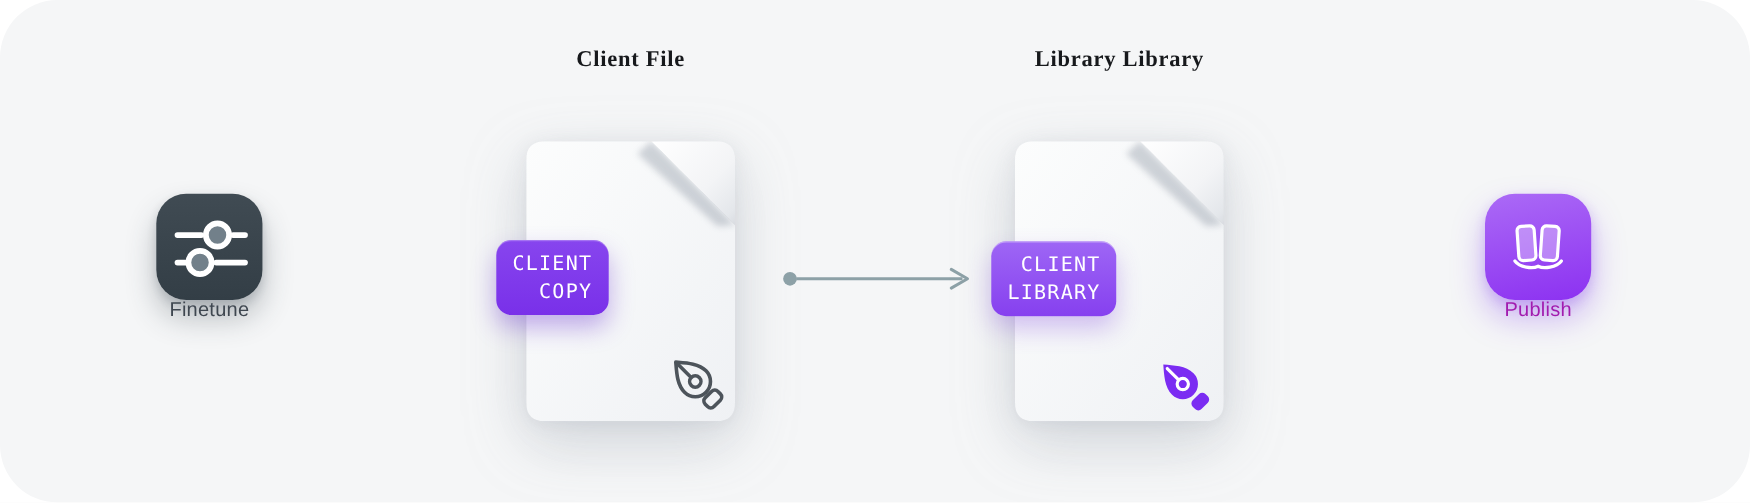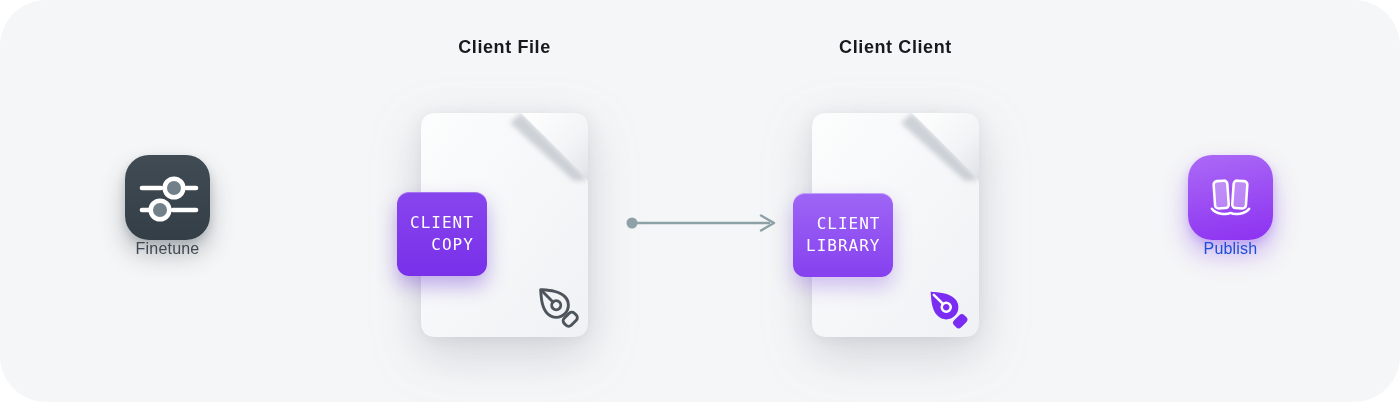--- a/index.html
+++ b/index.html
@@ -1,67 +1,67 @@
 <!DOCTYPE html>
 <html><head>
 <meta charset="utf-8">
 <style>
   html,body{margin:0;padding:0;background:#ffffff;}
   body{width:1400px;height:402px;font-family:"Liberation Sans",sans-serif;-webkit-font-smoothing:antialiased;}
   .canvas{position:relative;width:1400px;height:402px;background:#f5f6f7;border-radius:46px;overflow:hidden;}
 
   
   .heading{position:absolute;top:37px;width:167px;text-align:center;
-    font-family:Liberation Sans, sans-serif;font-weight:bold;
+    font-family:Liberation Serif, serif;font-weight:bold;
     font-size:18px;letter-spacing:.6px;color:#17191c;white-space:nowrap;}
   .heading-file{left:421px;}
   .heading-library{left:812px;}
 
   
   .app-node{position:absolute;width:125px;text-align:center;}
   .node-finetune{left:105px;top:155px;}
   .node-publish{left:1168px;top:155px;}
   .app-icon{width:85px;height:85px;border-radius:24px;margin:0 auto;display:flex;align-items:center;justify-content:center;}
   .finetune-bg{background:linear-gradient(180deg,#404b53 0%,#333e46 100%);
     box-shadow:0 14px 24px rgba(45,58,68,.30),0 4px 8px rgba(45,58,68,.16);}
   .publish-bg{background:linear-gradient(168deg,#ab6af6 0%,#8c31f1 100%);
     box-shadow:0 14px 26px rgba(124,51,234,.35),0 4px 9px rgba(124,51,234,.18);}
   .node-label{font-size:16px;letter-spacing:.2px;}
   .label-finetune{color:#3f4750;}
-  .label-publish{color:#1d4ed8;}
+  .label-publish{color:#a21caf;}
 
   
   .doc{position:absolute;width:167px;height:224px;}
   .doc-left{left:421px;top:113px;}
   .doc-right{left:812px;top:113px;}
   .doc-shape{position:absolute;left:0;top:0;
     filter:drop-shadow(0 16px 24px rgba(125,135,152,.28)) drop-shadow(0 3px 7px rgba(125,135,152,.14));}
 
   
   .badge{position:absolute;border-radius:12px;color:#ffffff;text-align:right;
     font-family:"DejaVu Sans Mono","Liberation Mono",monospace;font-size:16px;
-    letter-spacing:1px;line-height:22px;padding:20px 13px;white-space:nowrap;}
+    letter-spacing:1px;line-height:22px;padding:8px 13px;white-space:nowrap;}
   .badge span{display:block;}
   .badge-copy{left:-24px;top:79px;
     background:linear-gradient(180deg,#8745ee 0%,#7930e9 100%);
     box-shadow:0 10px 20px rgba(100,45,205,.38),inset 0 1px 0 rgba(255,255,255,.25);}
   .badge-library{left:-19px;top:80px;
     background:linear-gradient(180deg,#9e66f5 0%,#8640ef 100%);
     box-shadow:0 10px 20px rgba(118,58,220,.30),inset 0 1px 0 rgba(255,255,255,.38);}
 
   
   .flow-arrow{position:absolute;left:624px;top:210px;}
 </style>
 </head>
 <body>
 
 <div class="canvas">
 
   <div class="heading heading-file">Client File</div>
-  <div class="heading heading-library">Client Client</div>
+  <div class="heading heading-library">Library Library</div>
 
   <div class="app-node node-finetune">
     <div class="app-icon finetune-bg">
       <svg width="85" height="85" viewBox="0 0 85 85">
         <g stroke="#ffffff" stroke-width="4.6" stroke-linecap="round">
           <line x1="17" y1="33" x2="36" y2="33"></line>
           <line x1="61.5" y1="33" x2="71" y2="33"></line>
           <line x1="17" y1="55" x2="25.5" y2="55"></line>
           <line x1="48" y1="55" x2="71" y2="55"></line>
         </g>

